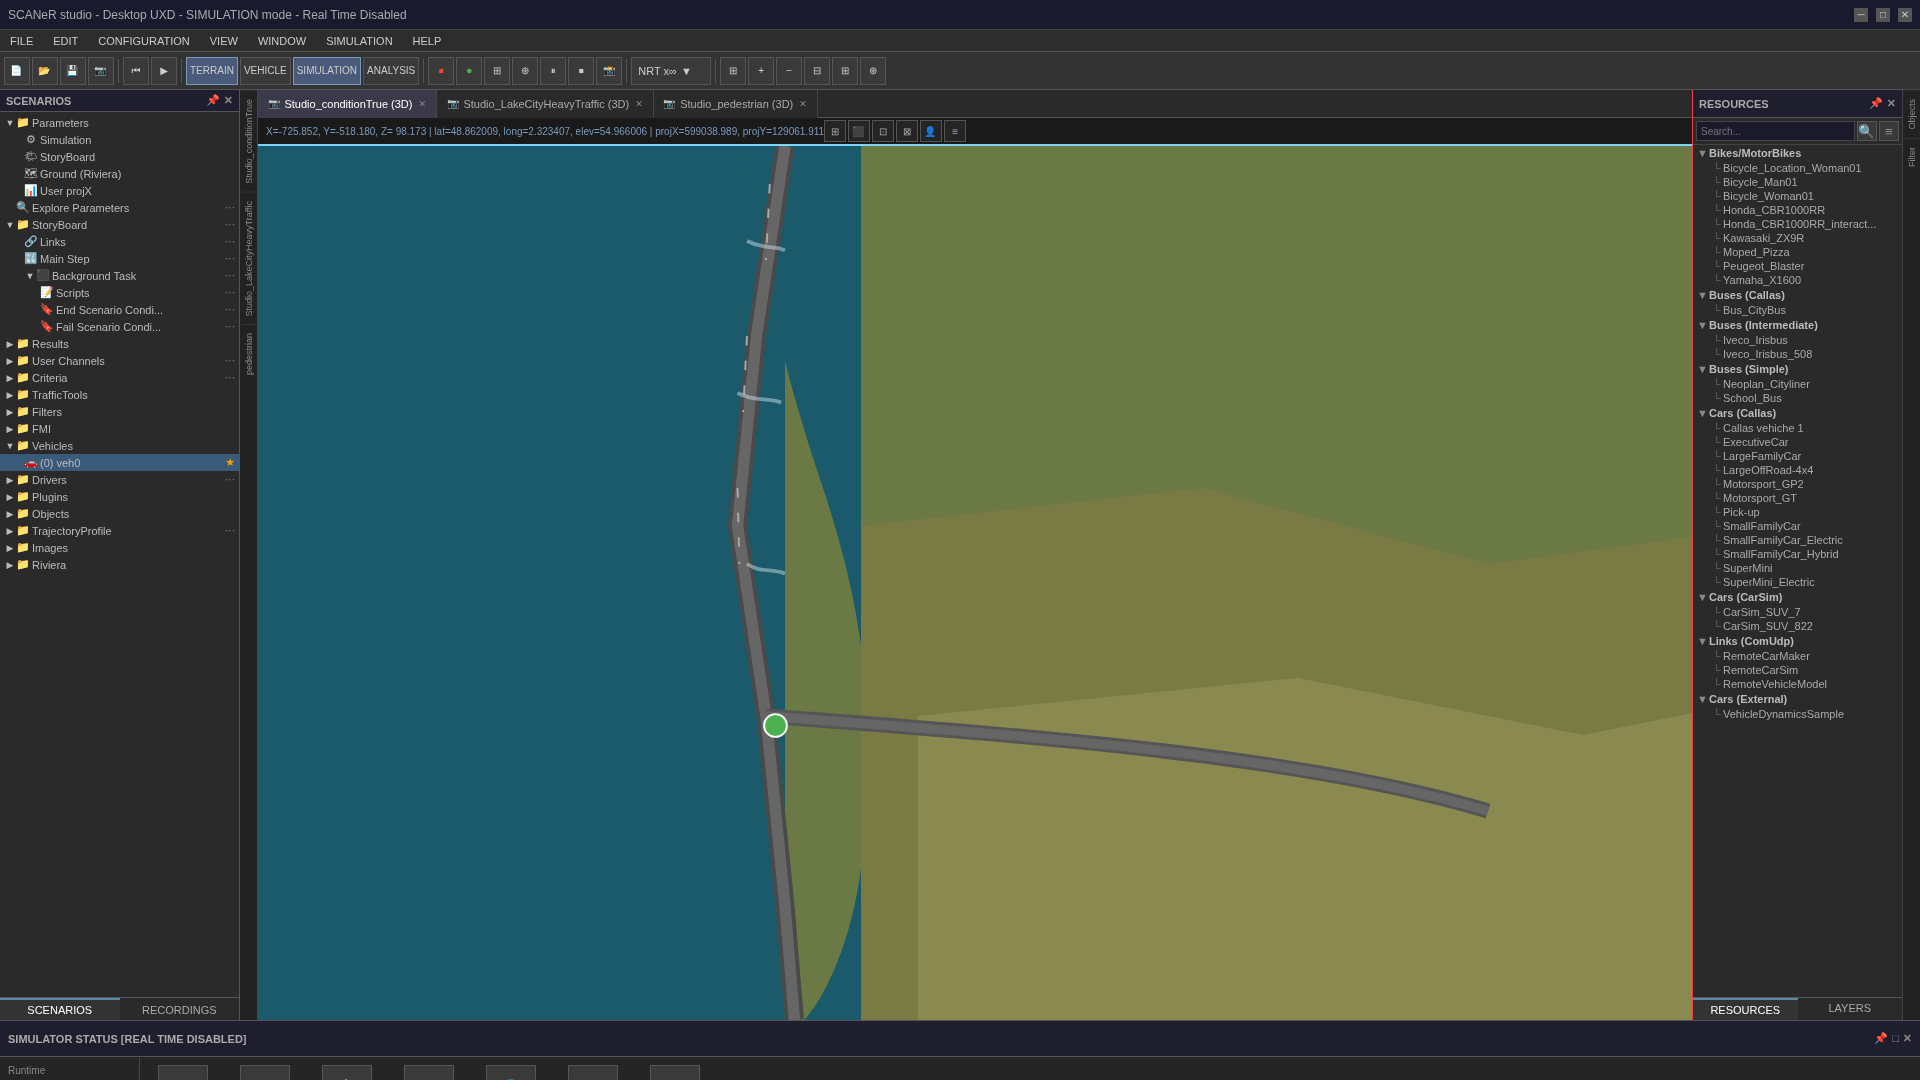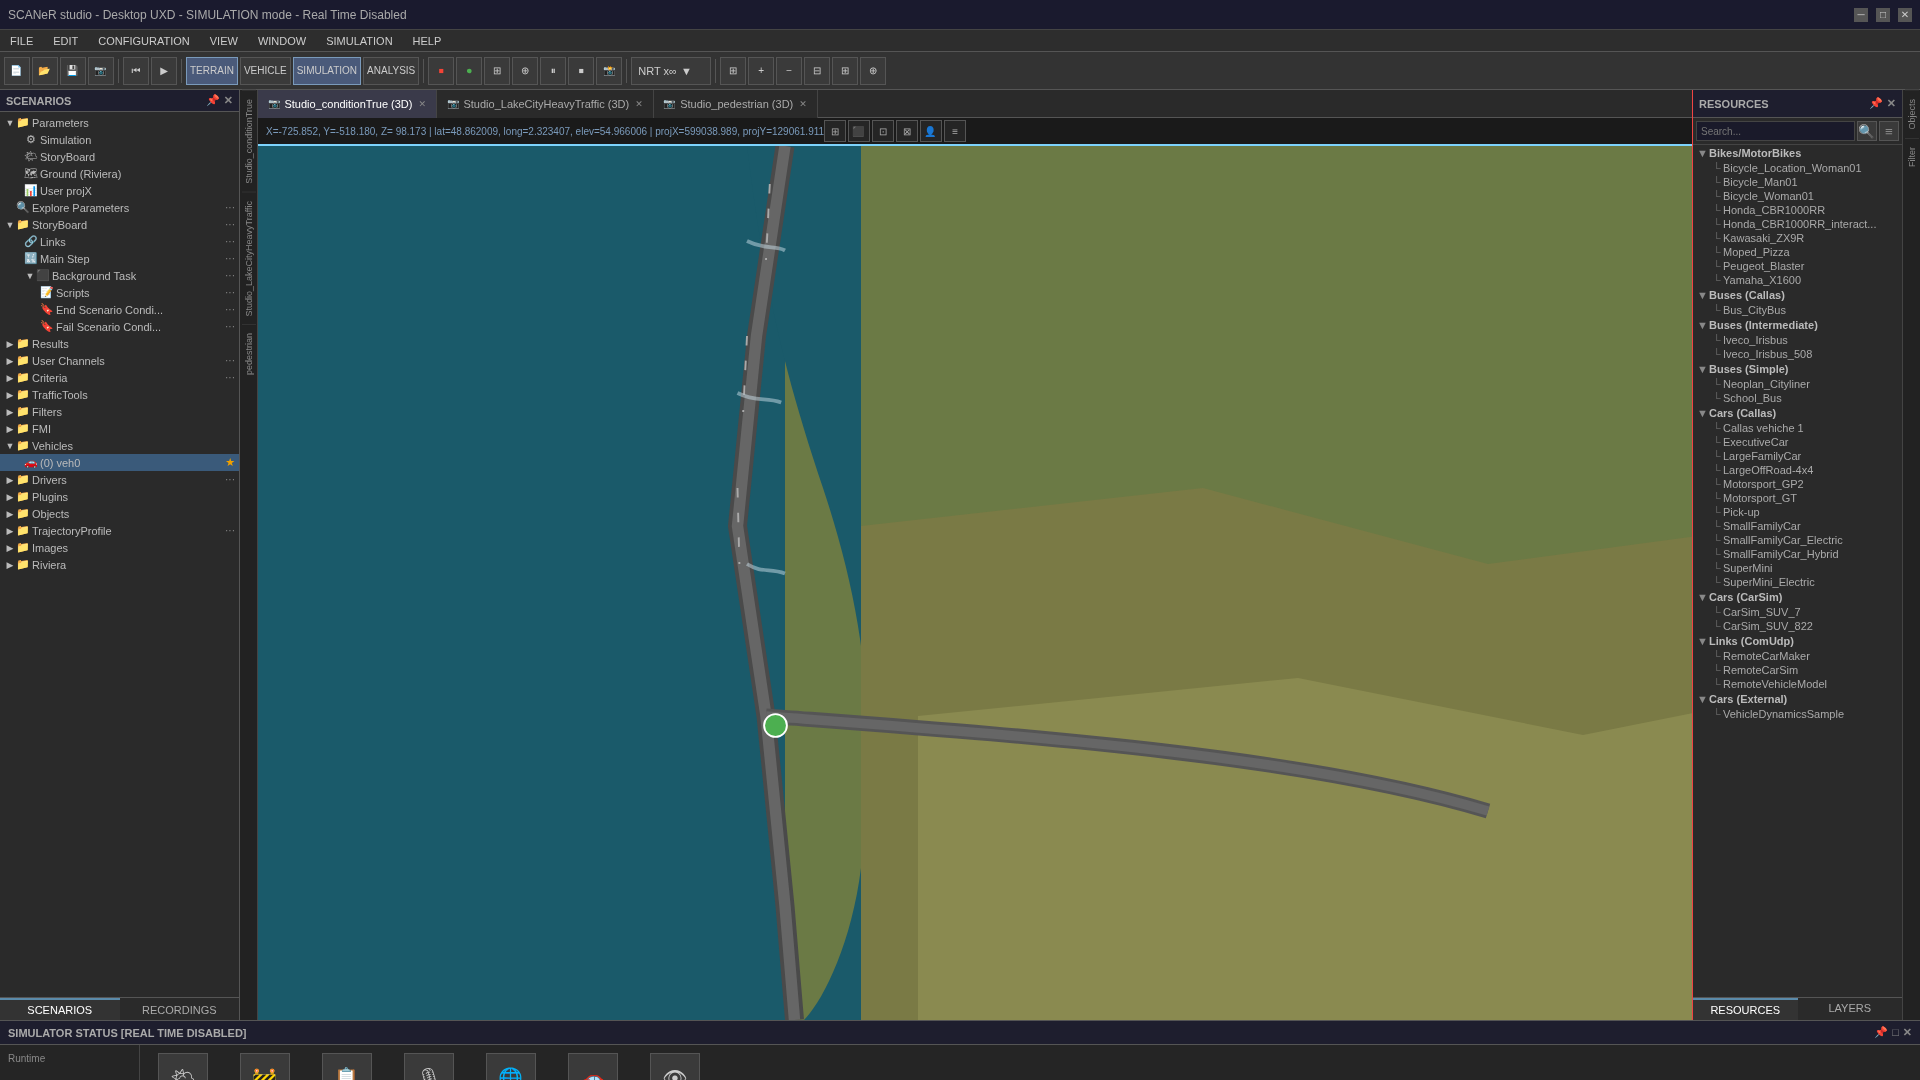--- a/index.html
+++ b/index.html
@@ -69,21 +69,21 @@
     .res-item .bullet { width: 10px; color: #666; }
     #resources-tabs { display: flex; border-top: 1px solid #555; }
     .res-tab { flex: 1; padding: 4px; text-align: center; font-size: 11px; cursor: pointer; background: #2a2a2a; color: #aaa; }
     .res-tab.active { background: #333; color: #fff; border-top: 2px solid #5a8aaa; }
 
     
     #right-vert { width: 18px; background: #222; border-left: 1px solid #444; display: flex; flex-direction: column; align-items: center; }
 
     
     #sim-status { height: 200px; background: #252525; border-top: 1px solid #555; display: flex; flex-direction: column; }
-    #sim-status-header { background: #1e1e2e; padding: 3px 8px; font-size: 11px; font-weight: bold; color: #aaa; display: flex; align-items: center; justify-content: space-between; border-bottom: 1px solid #555; height: 24px; }
+    #sim-status-header { background: #1e1e2e; padding: 3px 8px; font-size: 11px; font-weight: bold; color: #aaa; display: flex; align-items: center; justify-content: space-between; border-bottom: 1px solid #555; height: 36px; }
     #sim-content { display: flex; flex: 1; }
     #sim-left { width: 140px; padding: 8px; border-right: 1px solid #444; }
     .sim-section-label { font-size: 10px; color: #888; margin-bottom: 16px; }
     .sim-controls { display: flex; gap: 4px; margin-bottom: 8px; }
     .sim-btn { width: 34px; height: 34px; border: 1px solid #555; background: #3a3a3a; cursor: pointer; display: flex; align-items: center; justify-content: center; font-size: 14px; }
     .sim-btn.red-bg { background: #c0392b; border-color: #e74c3c; }
     .sim-btn.green-bg { background: #27ae60; border-color: #2ecc71; }
     #sim-right { flex: 1; padding: 8px; overflow-x: auto; }
     .sim-modules { display: flex; gap: 12px; align-items: flex-start; }
     .sim-module { display: flex; flex-direction: column; align-items: center; width: 70px; cursor: pointer; }

